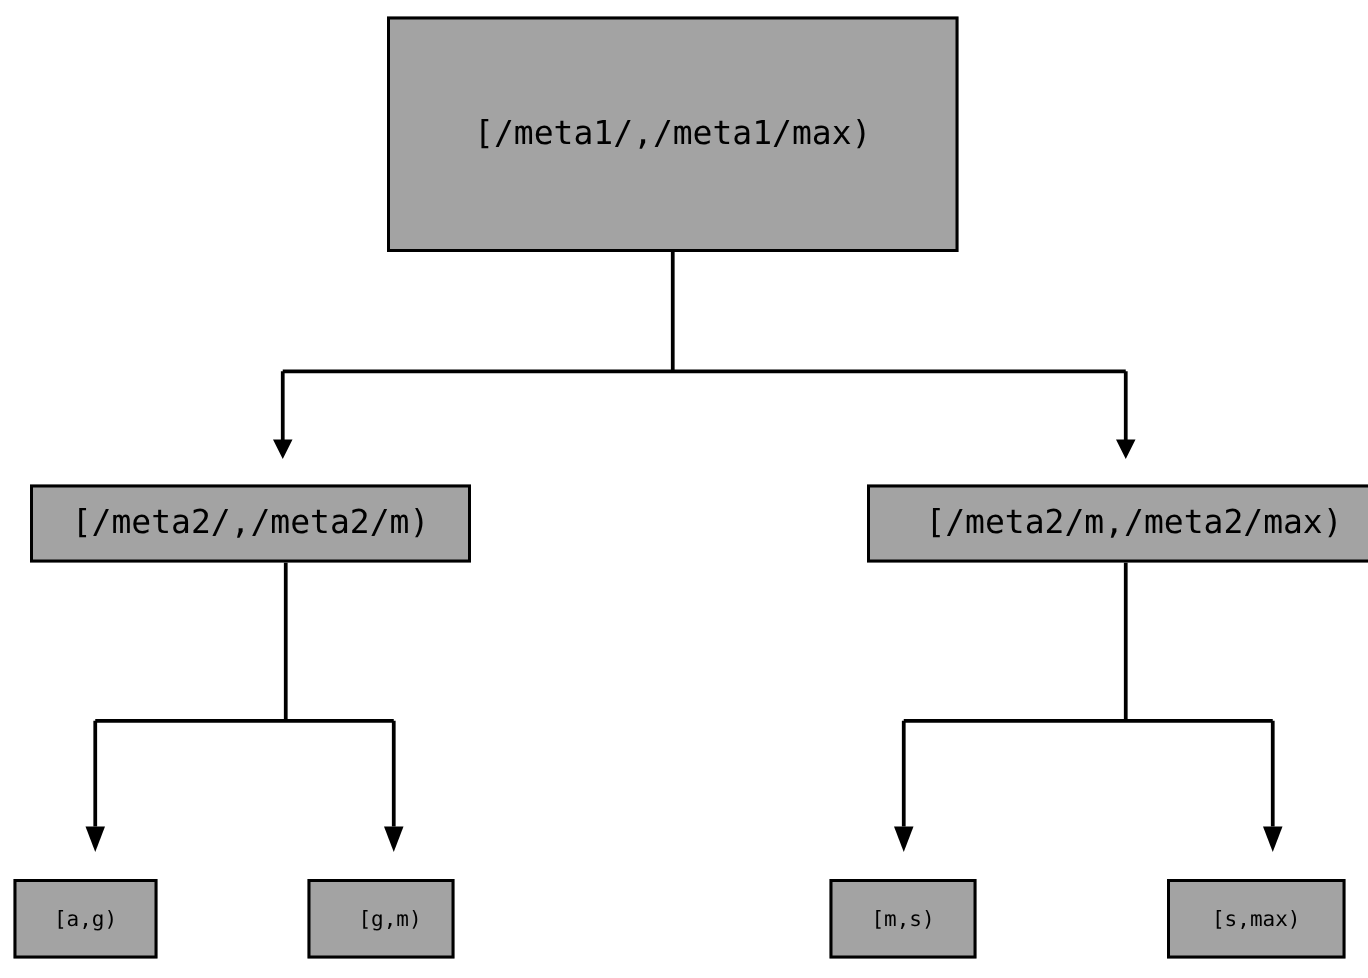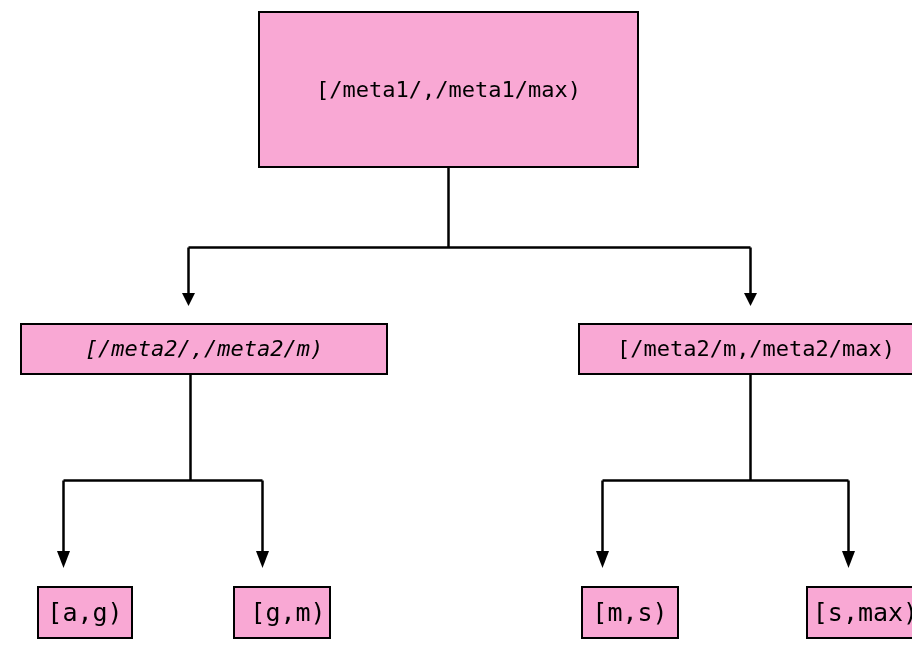--- a/index.html
+++ b/index.html
@@ -19,36 +19,36 @@
     position: absolute;
     left: 0;
     top: 0;
     width: 912px;
     height: 652px;
   }
   .node {
     position: absolute;
     box-sizing: border-box;
     border: 2.5px solid #000000;
-    background: #f9a8d4;
+    background: #a3a3a3;
     display: flex;
     align-items: center;
     justify-content: center;
     color: #000000;
     letter-spacing: 0px;
     white-space: nowrap;
     z-index: 2;
   }
   .node-label {
     display: block;
     line-height: 1;
   }
   .node-root   { font-size: 22px; }
   .node-mid    { font-size: 22px; }
-  .node-leaf   { font-size: 25px; margin-left: 28px; }
+  .node-leaf   { font-size: 14px; }
 </style>
 </head>
 <body>
 
 <div id="canvas">
 
   <svg id="edges" viewBox="0 0 912 652" width="912" height="652" xmlns="http://www.w3.org/2000/svg">
     <defs>
       <marker id="arrowhead" markerWidth="8" markerHeight="7" refX="0.2" refY="3.5" orient="auto" markerUnits="userSpaceOnUse">
         <polygon points="-6.5,0 6.5,0 0,13" fill="#000000" transform="translate(0,0) scale(1,1)"></polygon>
@@ -82,21 +82,21 @@
       <polygon points="256,551 269,551 262.5,568"></polygon>
       <polygon points="596,551 609,551 602.5,568"></polygon>
       <polygon points="842,551 855,551 848.5,568"></polygon>
     </g>
   </svg>
 
   <div class="node node-root" style="left:258px; top:11px; width:381px; height:157px;">
     <span class="node-label">[/meta1/,/meta1/max)</span>
   </div>
 
-  <div class="node node-mid" style="left:20px; top:323px; width:368px; height:52px;font-style:italic;">
+  <div class="node node-mid" style="left:20px; top:323px; width:294px; height:52px;">
     <span class="node-label">[/meta2/,/meta2/m)</span>
   </div>
 
   <div class="node node-mid" style="left:578px; top:323px; width:356px; height:52px;">
     <span class="node-label">[/meta2/m,/meta2/max)</span>
   </div>
 
   <div class="node node-leaf" style="left:9px; top:586px; width:96px; height:53px;">
     <span class="node-label">[a,g)</span>
   </div>

